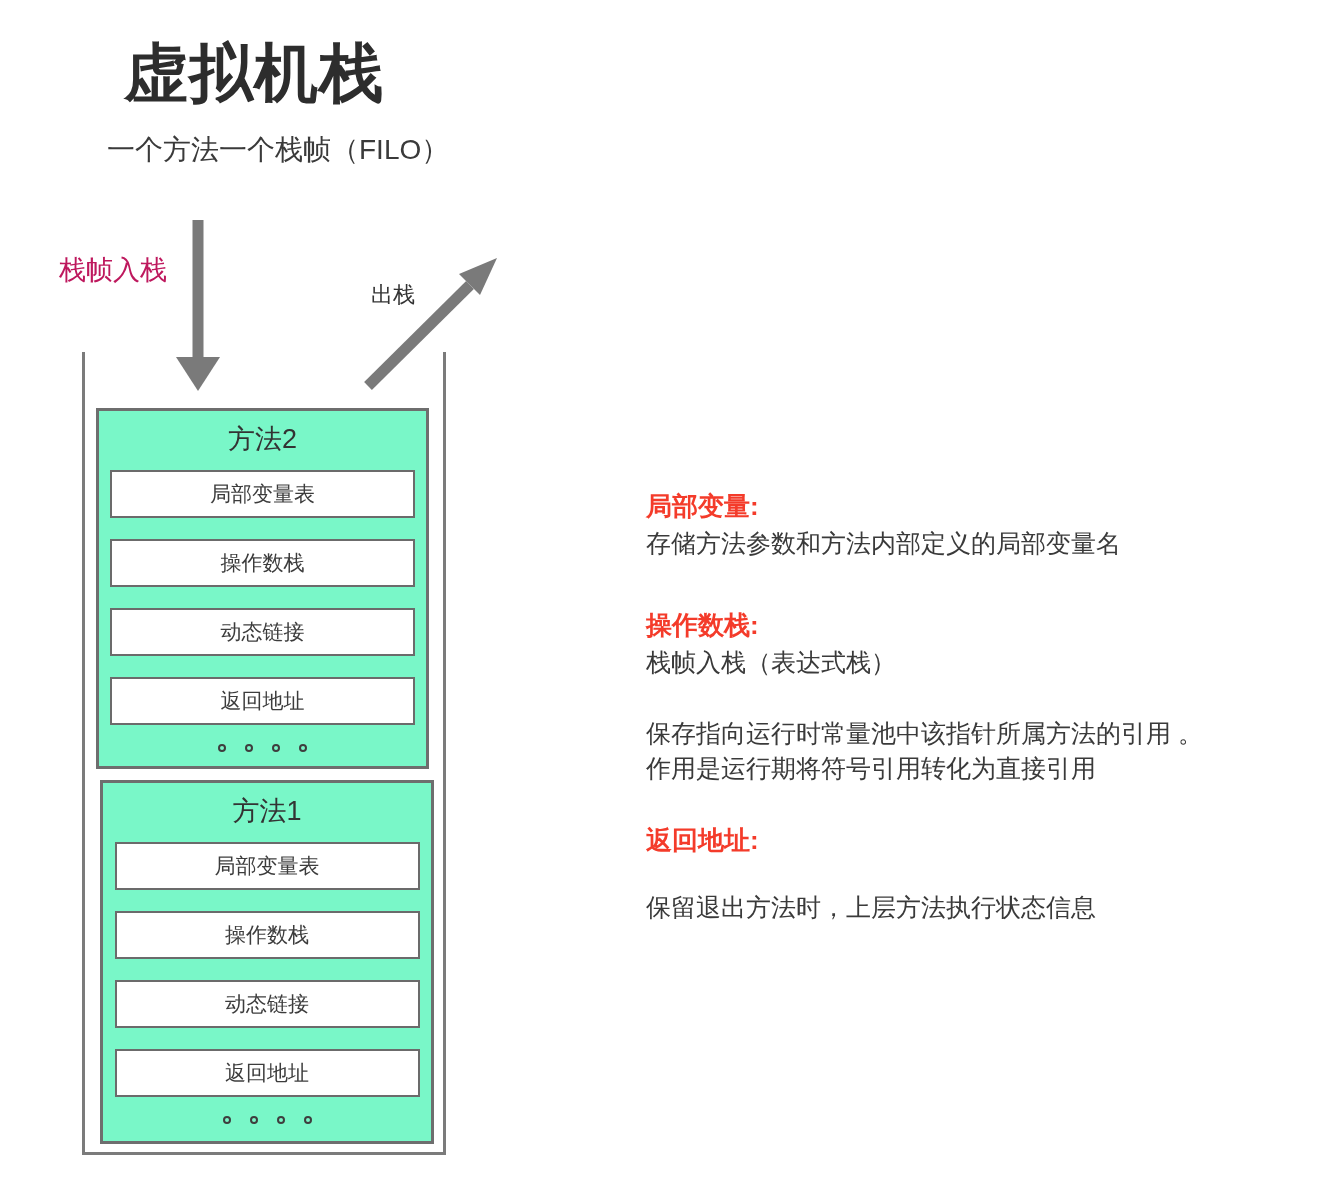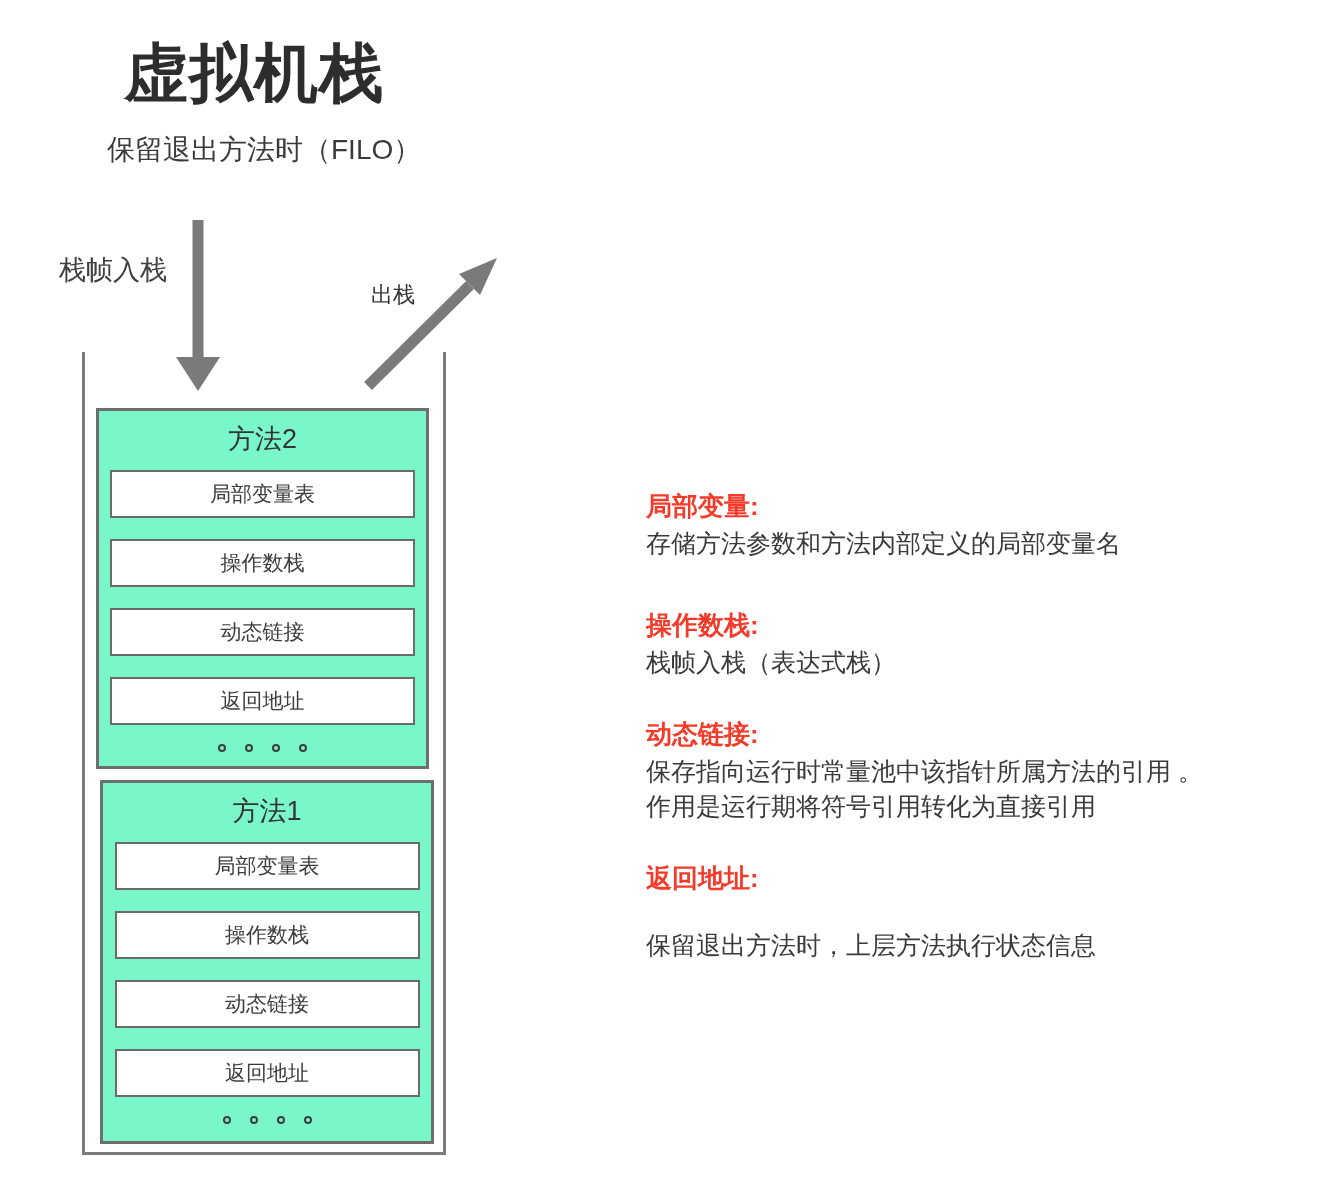--- a/index.html
+++ b/index.html
@@ -26,21 +26,21 @@
     left: 124px; top: 36px;
     font-size: 64px; font-weight: 700; color: #2d2d2d;
     line-height: 74px; letter-spacing: 1px;
   }
   .subtitle {
     left: 107px; top: 131px;
     font-size: 28px; color: var(--text-dark); line-height: 38px;
   }
 
   
-  .push-label { left: 59px;  top: 252px; font-size: 27px; color: #404040; line-height: 36px; }
+  .push-label { left: 59px;  top: 252px; font-size: 27px; color: #be185d; line-height: 36px; }
   .pop-label  { left: 371px; top: 277px; font-size: 22px; color: #333; line-height: 36px; }
 
   .arrow-shaft { stroke: var(--arrow-gray); stroke-width: 11; fill: none; }
   .arrow-head  { fill: var(--arrow-gray); stroke: none; }
 
   
   .stack-container {
     left: 82px; top: 352px;
     width: 358px; height: 800px;
     border-left: 3px solid var(--wall-gray);
@@ -86,21 +86,21 @@
     font-size: 26px; font-weight: 700; color: var(--accent-red);
     line-height: 36px; margin-bottom: 2px;
   }
   .note-line { font-size: 25px; color: var(--text-dark); line-height: 35px; }
   .note:nth-child(4) .note-line { margin-top: 32px; }
 </style>
 </head>
 <body>
 
 <div class="abs title">虚拟机栈</div>
-<div class="abs subtitle">保留退出方法时（FILO）</div>
+<div class="abs subtitle">一个方法一个栈帧（FILO）</div>
 
 <div class="abs push-label">栈帧入栈</div>
 <svg class="abs" style="left:168px; top:220px;" width="64" height="174" viewBox="0 0 64 174">
   <line class="arrow-shaft" x1="30" y1="0" x2="30" y2="140"></line>
   <polygon class="arrow-head" points="30,171 8,137 52,137"></polygon>
 </svg>
 
 <div class="abs pop-label">出栈</div>
 <svg class="abs" style="left:358px; top:248px;" width="148" height="144" viewBox="0 0 148 144">
   <line class="arrow-shaft" x1="10" y1="138" x2="112" y2="37"></line>
@@ -140,21 +140,20 @@
 <div class="abs notes">
   <div class="note">
     <div class="note-heading">局部变量:</div>
     <div class="note-line">存储方法参数和方法内部定义的局部变量名</div>
   </div>
   <div class="note">
     <div class="note-heading">操作数栈:</div>
     <div class="note-line">栈帧入栈（表达式栈）</div>
   </div>
   <div class="note">
-    <div class="note-heading">动态链接:</div>
     <div class="note-line">保存指向运行时常量池中该指针所属方法的引用 。</div>
     <div class="note-line">作用是运行期将符号引用转化为直接引用</div>
   </div>
   <div class="note">
     <div class="note-heading">返回地址:</div>
     <div class="note-line">保留退出方法时，上层方法执行状态信息</div>
   </div>
 </div>
 
 </body></html>

